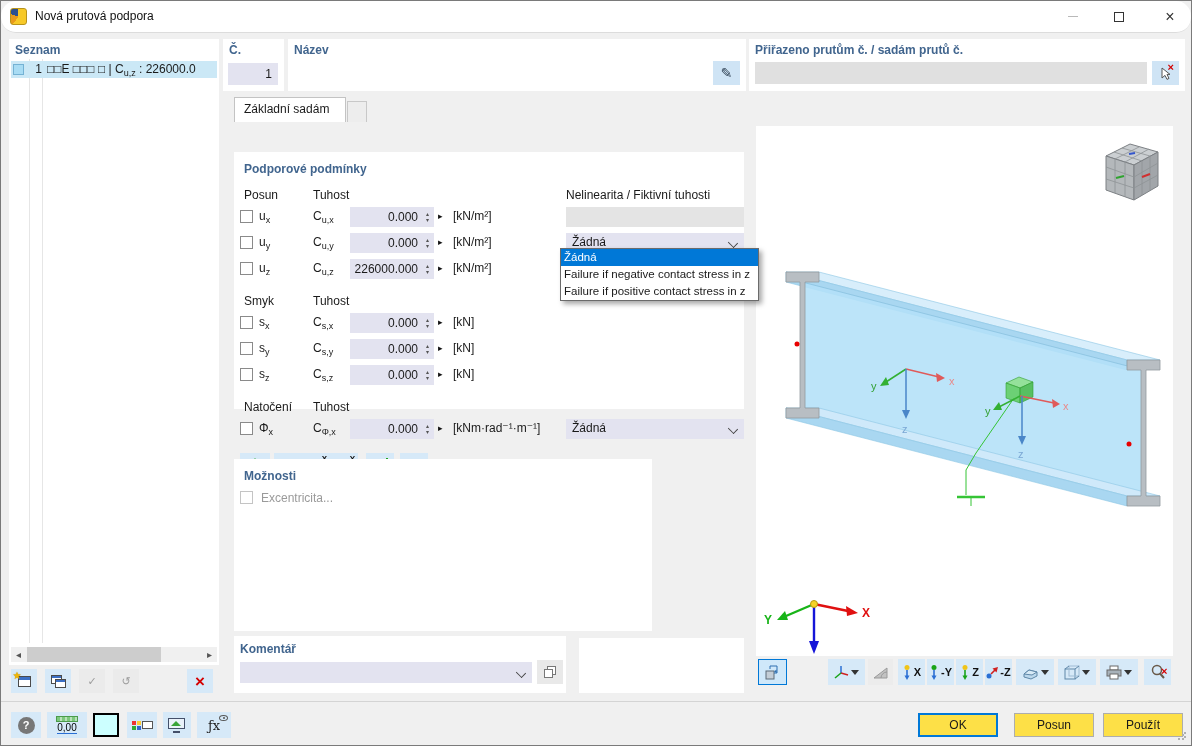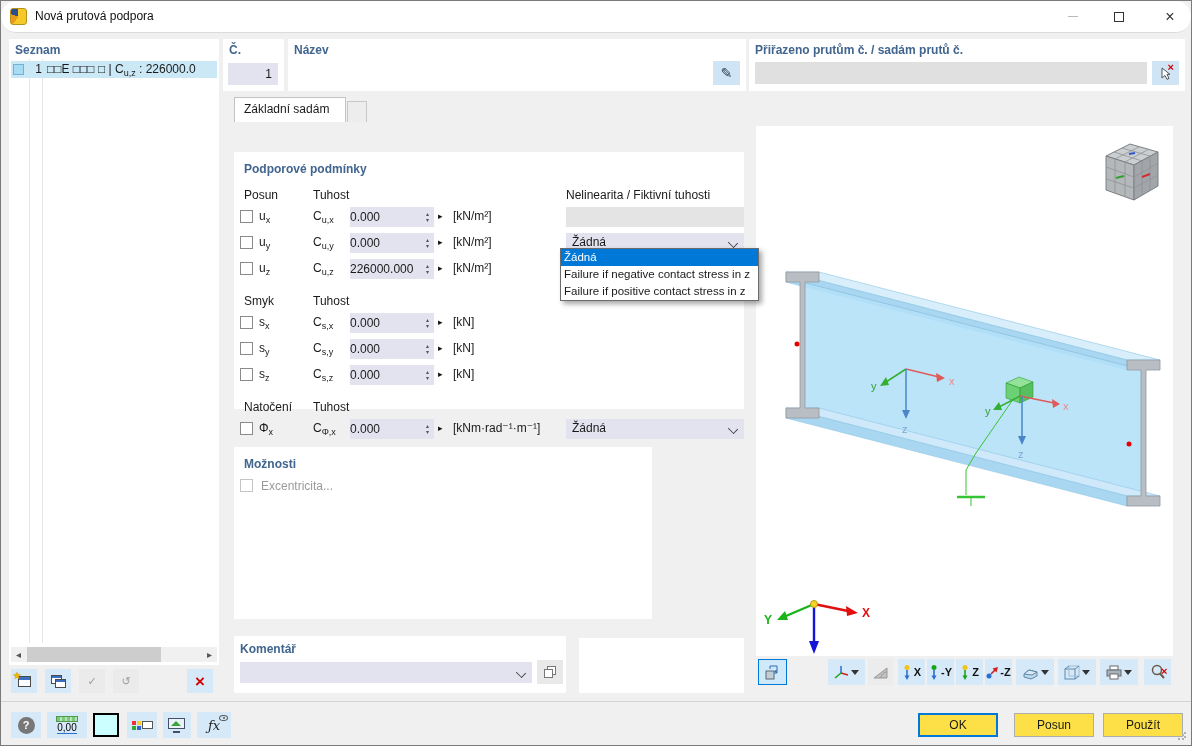--- a/index.html
+++ b/index.html
@@ -58,21 +58,21 @@
   .tab{position:absolute;left:233px;top:96px;width:112px;height:25px;background:#fff;border:1px solid #c3c3c3;border-bottom:none;box-sizing:border-box;line-height:23px;padding-left:9px;}
   .tabstub{position:absolute;left:346px;top:100px;width:20px;height:21px;background:#ededed;border:1px solid #c8c8c8;border-bottom:none;box-sizing:border-box;}
 
   
   .frow{position:absolute;left:6px;height:20px;width:500px;}
   .cb{position:absolute;left:0;top:3px;width:13px;height:13px;background:#fff;border:1px solid #8a8a8a;box-sizing:border-box;}
   .cb.dis{border-color:#c4c4c4;}
   .flbl{position:absolute;left:19px;top:2px;}
   .fsym{position:absolute;left:73px;top:2px;}
   .spinbox{position:absolute;left:110px;top:0;width:84px;height:20px;background:#e3e3f0;display:flex;}
-  .spinnum{flex:1;line-height:20px;padding-right:3px;}
+  .spinnum{flex:1;text-align:right;line-height:20px;padding-right:3px;}
   .spinarr{width:13px;display:flex;flex-direction:column;align-items:center;justify-content:center;color:#555;font-size:6px;line-height:6px;}
   .pickbtn{position:absolute;left:198px;top:4px;font-size:9px;color:#111;}
   .funit{position:absolute;left:213px;top:2px;}
   .combo{position:absolute;left:326px;top:0;width:178px;height:20px;background:#e3e3f0;box-sizing:border-box;line-height:18px;}
   .combo .cval{padding-left:6px;}
   .combo.dis{background:#e4e4e4;}
   .combo.focus{background:#cfe8fa;border:1px solid #2a8dd4;}
   .chev{position:absolute;right:7px;top:6px;width:7px;height:7px;border-right:1px solid #444;border-bottom:1px solid #444;transform:rotate(45deg) scaleY(0.8);}
   .secthead{position:absolute;left:10px;}
 
@@ -125,21 +125,21 @@
   .pixgrid{width:9px;height:9px;background:
      linear-gradient(#e33 0 0) 0 0/4px 4px no-repeat,
      linear-gradient(#fc3 0 0) 5px 0/4px 4px no-repeat,
      linear-gradient(#3a3 0 0) 0 5px/4px 4px no-repeat,
      linear-gradient(#36c 0 0) 5px 5px/4px 4px no-repeat;}
   .miniwin{width:11px;height:8px;border:1px solid #555;background:#fff;box-sizing:border-box;}
   .monitor{position:relative;width:18px;height:15px;}
   .monitor .scr{position:absolute;left:0;top:0;width:17px;height:11px;border:1px solid #44506a;background:#eaf2fa;box-sizing:border-box;}
   .monitor .wave{position:absolute;left:3px;top:3px;width:0;height:0;border-left:5px solid transparent;border-right:5px solid transparent;border-bottom:5px solid #3aa53a;}
   .monitor .std{position:absolute;left:5px;bottom:0;width:7px;height:2px;background:#44506a;}
-  .fxtxt{font-family:"DejaVu Serif","Liberation Serif",serif;font-style:italic;font-size:13px;color:#222;}
+  .fxtxt{font-family:"DejaVu Serif","Liberation Serif",serif;font-size:13px;color:#222;}
   .eye{position:absolute;right:3px;top:3px;width:9px;height:6px;border:1px solid #555;border-radius:50%;box-sizing:border-box;}
   .eye:before{content:"";position:absolute;left:2.5px;top:1px;width:2px;height:2px;border-radius:50%;background:#555;}
   .cursico{position:relative;width:15px;height:16px;}
   .redx{position:absolute;right:-1px;top:-4px;color:#d40000;font-weight:bold;font-size:11px;}
 </style>
 </head>
 <body>
 
 <div class="titlebar">
   <div class="appicon"></div>
@@ -366,21 +366,21 @@
       </span>
     </div>
 </div>
 
 <div class="popup">
   <div class="pitem sel">Žádná</div>
   <div class="pitem">Failure if negative contact stress in z</div>
   <div class="pitem">Failure if positive contact stress in z</div>
 </div>
 
-<div class="panel" style="left:233px;top:446px;width:418px;height:172px;">
+<div class="panel" style="left:233px;top:458px;width:418px;height:172px;">
   <div class="secthead hdr" style="top:10px;">Možnosti</div>
   <span class="cb dis" style="position:absolute;left:6px;top:32px;"></span>
   <span class="p" style="left:27px;top:32px;color:#9a9a9a;">Excentricita...</span>
 </div>
 
 <div class="panel" style="left:233px;top:635px;width:332px;height:57px;">
   <div class="secthead hdr" style="top:6px;left:6px;">Komentář</div>
   <div class="ccombo"><span></span><span class="chev" style="top:7px;"></span></div>
   <div class="copybtn">
       <span class="pagico">

